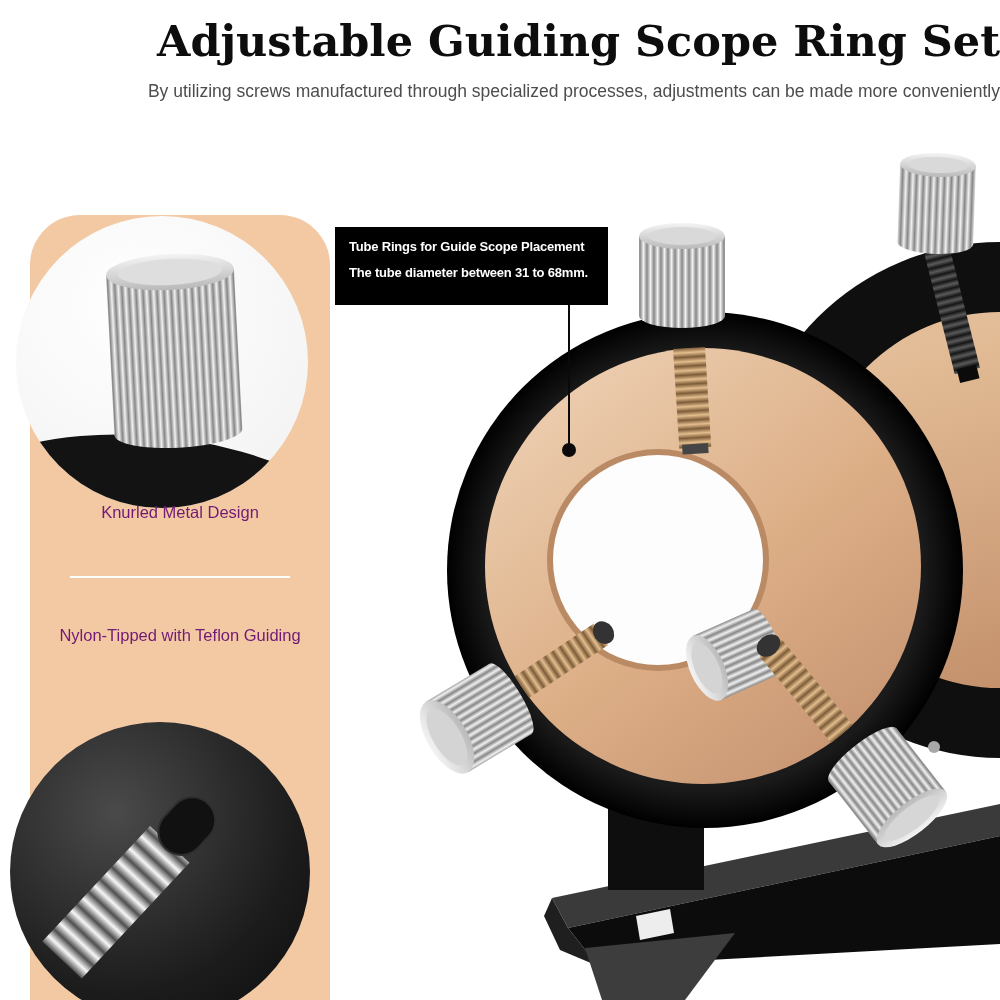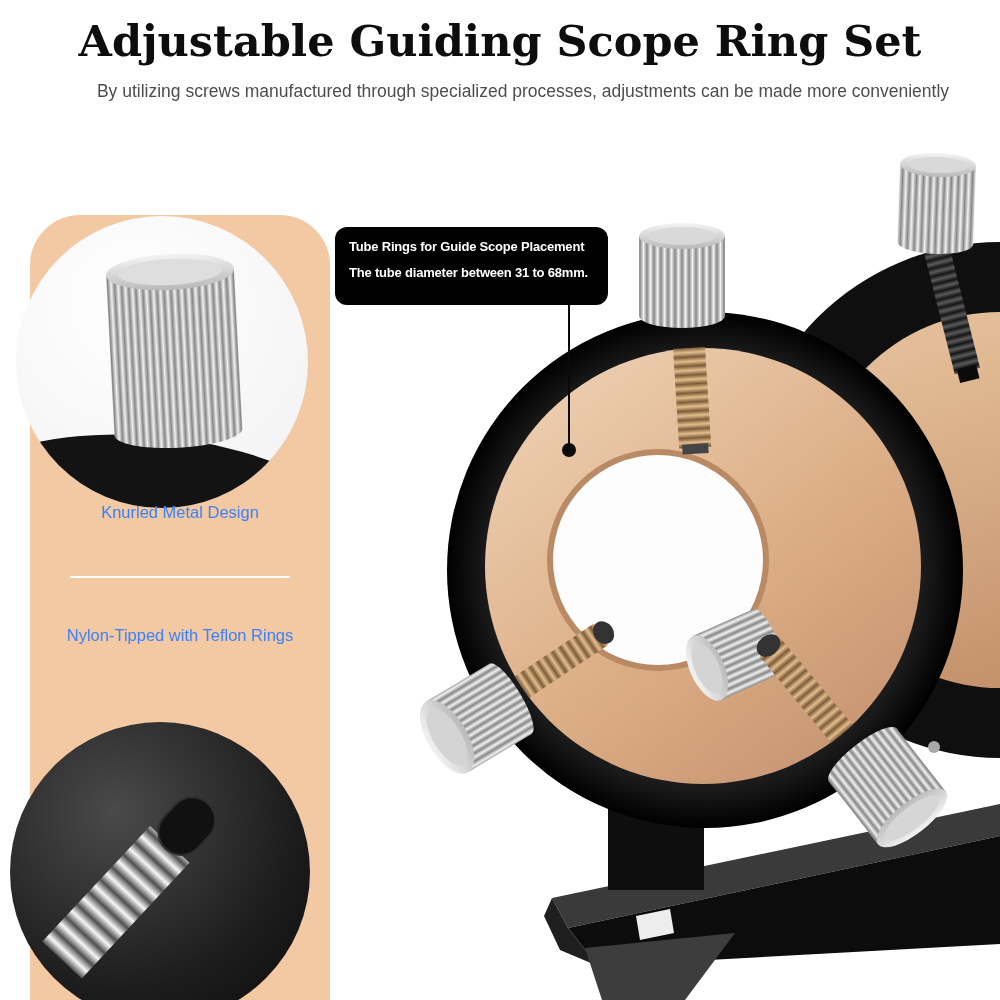--- a/index.html
+++ b/index.html
@@ -2,35 +2,35 @@
 <html><head>
 <meta charset="utf-8">
 <style>
   html,body{margin:0;padding:0;}
   body{width:1000px;height:1000px;background:#ffffff;font-family:"Liberation Sans",sans-serif;}
   .page{position:relative;width:1000px;height:1000px;background:#fff;overflow:hidden;}
   svg{display:block;}
 
   .hero{position:absolute;left:0;top:0;z-index:1;}
 
-  .header{position:absolute;left:0;top:0;width:1000px;z-index:6;text-align:center;}
+  .header{position:absolute;left:0;top:0;width:1000px;z-index:6;text-align:right;}
   .title{font-family:"DejaVu Serif","Liberation Serif",serif;font-weight:800;font-size:43px;color:#0d0d0d;margin:16px 0 12px 0;}
   .subtitle{font-size:17.5px;color:#4d4d4d;line-height:1.58;}
   .subtitle span{display:block;margin-left:46px;}
 
   .panel{position:absolute;left:30px;top:215px;width:300px;height:785px;background:#f3c9a3;border-radius:50px 50px 0 0;z-index:2;}
   .inset{position:absolute;z-index:3;}
   .inset-top{left:16px;top:216px;}
   .inset-bottom{left:10px;top:722px;}
-  .feature-label{position:absolute;left:30px;width:300px;text-align:center;z-index:4;font-size:16.5px;color:#3b82f6;}
+  .feature-label{position:absolute;left:30px;width:300px;text-align:center;z-index:4;font-size:16.5px;color:#701a75;}
   .label-knurled{top:503px;}
   .label-nylon{top:626px;}
   .divider{position:absolute;left:70px;top:576px;width:220px;height:2px;background:#ffffff;z-index:4;}
 
-  .callout{position:absolute;left:335px;top:227px;width:273px;height:78px;background:#000;color:#fff;z-index:6;padding:13px 14px;box-sizing:border-box;overflow:hidden;border-radius:12px;}
+  .callout{position:absolute;left:335px;top:227px;width:273px;height:78px;background:#000;color:#fff;z-index:6;padding:13px 14px;box-sizing:border-box;overflow:hidden;}
   .callout div{font-size:13px;font-weight:700;letter-spacing:-0.2px;white-space:nowrap;line-height:1;}
   .callout .l1{margin-bottom:13px;}
   .callout-line{position:absolute;left:568px;top:305px;width:2px;height:140px;background:#0a0a0a;z-index:5;}
   .callout-dot{position:absolute;left:562px;top:443px;width:14px;height:14px;border-radius:50%;background:#0a0a0a;z-index:5;}
 </style>
 </head>
 <body>
 
 <div class="page">
 
@@ -187,21 +187,21 @@
         <ellipse cx="0" cy="160" rx="64" ry="16" fill="url(#knurlA)"></ellipse>
         <rect x="-64" y="0" width="128" height="160" fill="url(#knurlA)"></rect>
         <ellipse cx="0" cy="0" rx="64" ry="18" fill="url(#capA)"></ellipse>
         <ellipse cx="0" cy="0" rx="52" ry="13" fill="#dedede"></ellipse>
       </g>
     </g>
   </svg>
 
   <div class="feature-label label-knurled">Knurled Metal Design</div>
   <div class="divider"></div>
-  <div class="feature-label label-nylon">Nylon-Tipped with Teflon Rings</div>
+  <div class="feature-label label-nylon">Nylon-Tipped with Teflon Guiding</div>
 
   <svg class="inset inset-bottom" width="300" height="300" aria-hidden="true">
     <defs>
       <clipPath id="clipB">
           <circle cx="150" cy="150" r="150"></circle>
         </clipPath>
       <linearGradient id="threadB" gradientUnits="userSpaceOnUse" x1="0" y1="0" x2="17" y2="0" spreadMethod="repeat">
         <stop offset="0" stop-color="#4f4f4f"></stop>
           <stop offset="0.5" stop-color="#f7f7f7"></stop>
           <stop offset="1" stop-color="#4f4f4f"></stop>

